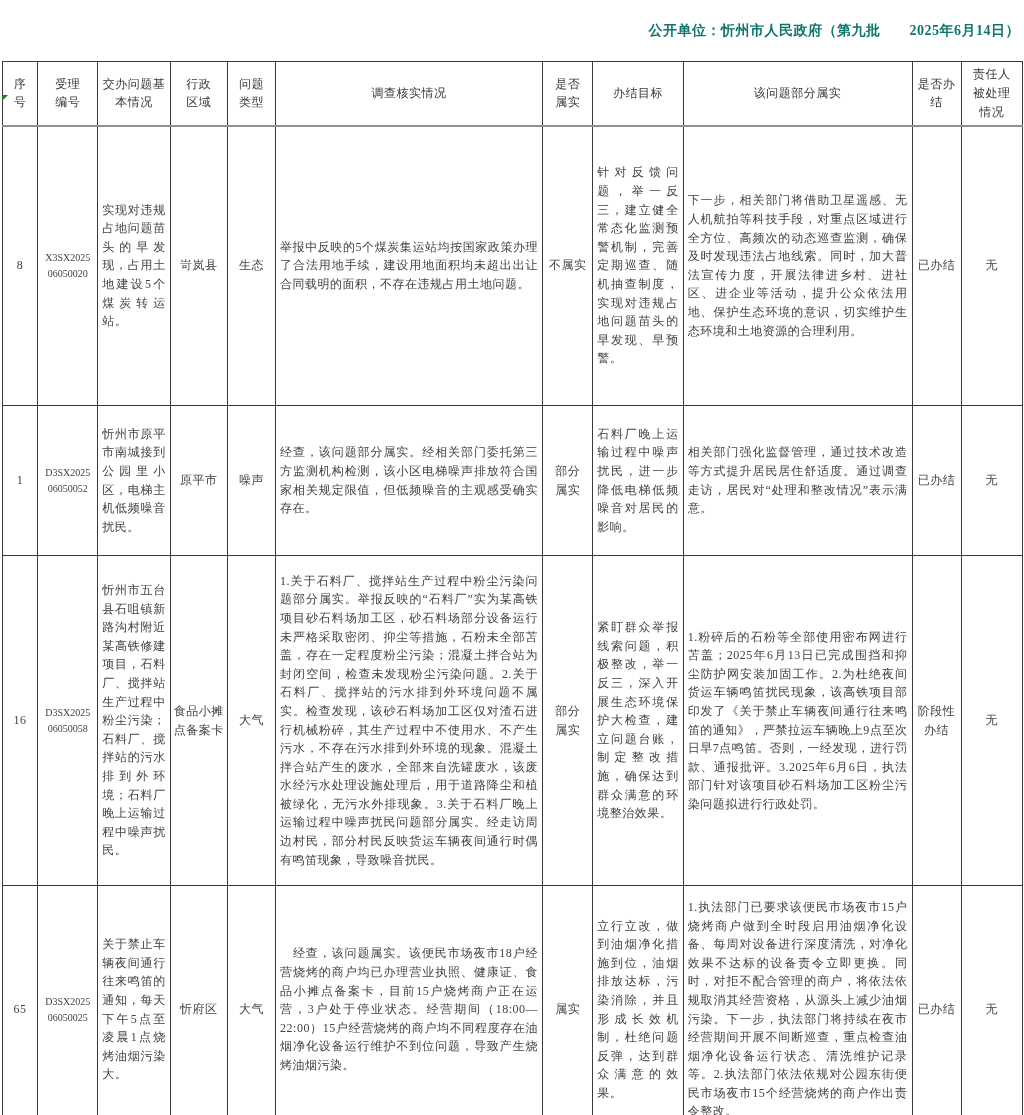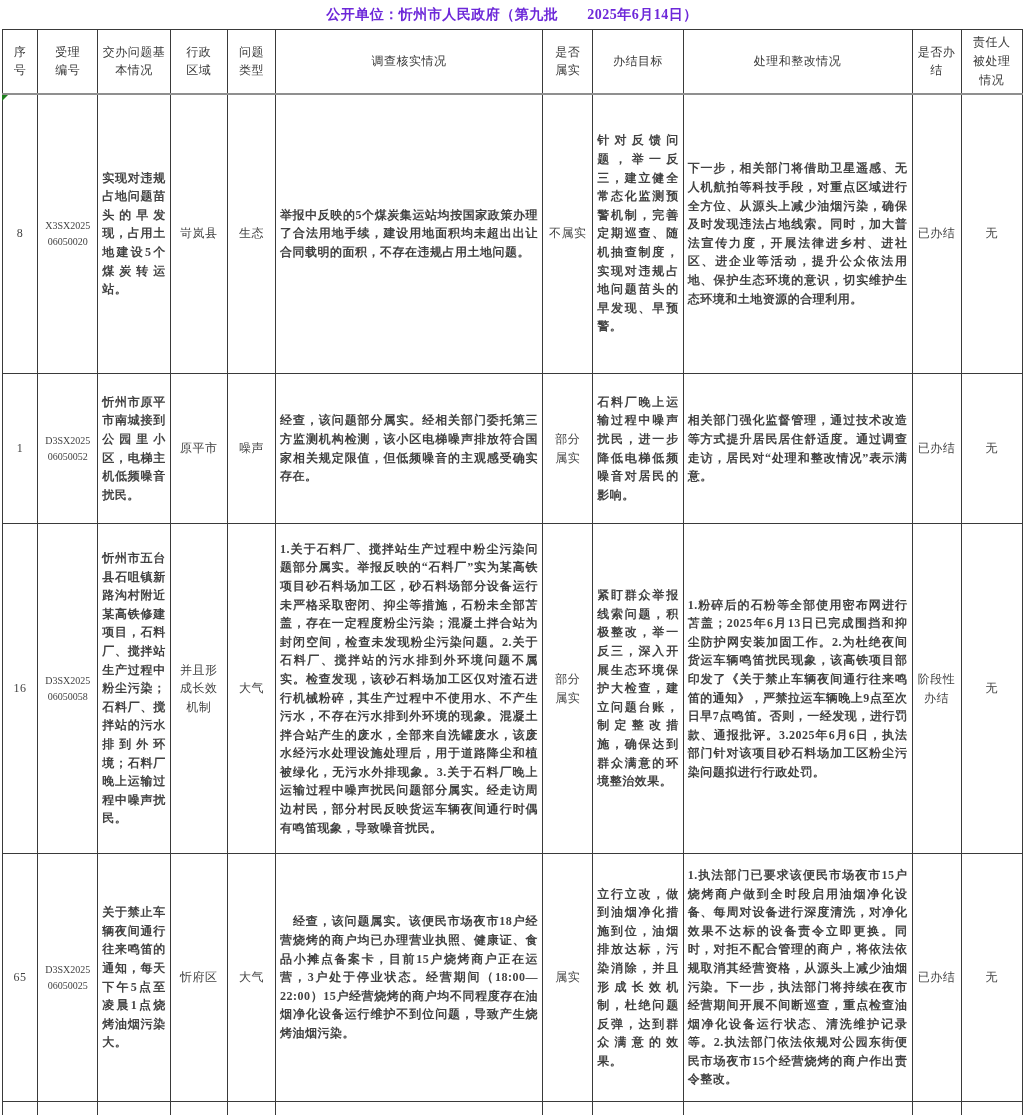--- a/index.html
+++ b/index.html
@@ -2,37 +2,37 @@
 <html><head>
 <meta charset="utf-8">
 <style>
   html,body{margin:0;padding:0;}
   body{
     width:1024px;height:1115px;overflow:hidden;background:#ffffff;
     font-family:"Liberation Serif","DejaVu Serif",serif;
     color:#3f3f3f;position:relative;
   }
   .titlebar{
-    height:29px;display:flex;justify-content:center;align-items:center;
-    padding:0 4px;font-size:14px;font-weight:bold;color:#6d28d9;letter-spacing:0.5px;
+    height:29px;display:flex;justify-content:flex-end;align-items:center;
+    padding:16px 4px;font-size:14px;font-weight:bold;color:#0f766e;letter-spacing:0.5px;
   }
   table.sheet{
     border-collapse:collapse;table-layout:fixed;width:1021px;margin-left:2px;
   }
   .sheet th,.sheet td{
     border:1px solid #3a3a3a;
     font-size:12px;line-height:1.55;letter-spacing:0.5px;
     padding:2px 4px;vertical-align:middle;text-align:center;
     color:#424242;white-space:pre-line;overflow:hidden;
   }
   .sheet th{font-weight:normal;color:#383838;}
   tr.header-row th{border-bottom:2px solid #8f8f8f;}
-  td.long{text-align:justify;text-justify:inter-ideograph;font-weight:bold;}
+  td.long{text-align:justify;text-justify:inter-ideograph;}
   td.case-no{font-size:10px;letter-spacing:0;padding:0;font-family:Liberation Serif, serif;}
-  td.region{padding:0 6px;}
+  td.region{padding:0 0;}
   .flag{
     position:absolute;left:2px;top:95px;width:0;height:0;
     border-top:6px solid #1e7e1e;border-right:6px solid transparent;
   }
 </style>
 </head>
 <body>
 
 <div class="titlebar">
   <span>公开单位：忻州市人民政府</span>
@@ -64,39 +64,39 @@
     <th>交办问题基
 本情况</th>
     <th>行政
 区域</th>
     <th>问题
 类型</th>
     <th>调查核实情况</th>
     <th>是否
 属实</th>
     <th>办结目标</th>
-    <th>处理和整改情况</th>
+    <th>该问题部分属实</th>
     <th>是否办
 结</th>
     <th>责任人
 被处理
 情况</th>
   </tr>
 
   <tr style="height:280px">
     <td>8</td>
     <td class="case-no">X3SX2025
 06050020</td>
     <td class="long">实现对违规占地问题苗头的早发现，占用土地建设5个煤炭转运站。</td>
     <td class="region">岢岚县</td>
     <td>生态</td>
     <td class="long">举报中反映的5个煤炭集运站均按国家政策办理了合法用地手续，建设用地面积均未超出出让合同载明的面积，不存在违规占用土地问题。</td>
     <td>不属实</td>
     <td class="long">针对反馈问题，举一反三，建立健全常态化监测预警机制，完善定期巡查、随机抽查制度，实现对违规占地问题苗头的早发现、早预警。</td>
-    <td class="long">下一步，相关部门将借助卫星遥感、无人机航拍等科技手段，对重点区域进行全方位、从源头上减少油烟污染，确保及时发现违法占地线索。同时，加大普法宣传力度，开展法律进乡村、进社区、进企业等活动，提升公众依法用地、保护生态环境的意识，切实维护生态环境和土地资源的合理利用。</td>
+    <td class="long">下一步，相关部门将借助卫星遥感、无人机航拍等科技手段，对重点区域进行全方位、高频次的动态巡查监测，确保及时发现违法占地线索。同时，加大普法宣传力度，开展法律进乡村、进社区、进企业等活动，提升公众依法用地、保护生态环境的意识，切实维护生态环境和土地资源的合理利用。</td>
     <td>已办结</td>
     <td>无</td>
   </tr>
 
   <tr style="height:150px">
     <td>1</td>
     <td class="case-no">D3SX2025
 06050052</td>
     <td class="long">忻州市原平市南城接到公园里小区，电梯主机低频噪音扰民。</td>
     <td class="region">原平市</td>
@@ -108,21 +108,21 @@
     <td class="long">相关部门强化监督管理，通过技术改造等方式提升居民居住舒适度。通过调查走访，居民对“处理和整改情况”表示满意。</td>
     <td>已办结</td>
     <td>无</td>
   </tr>
 
   <tr style="height:330px">
     <td>16</td>
     <td class="case-no">D3SX2025
 06050058</td>
     <td class="long">忻州市五台县石咀镇新路沟村附近某高铁修建项目，石料厂、搅拌站生产过程中粉尘污染；石料厂、搅拌站的污水排到外环境；石料厂晚上运输过程中噪声扰民。</td>
-    <td class="region">并且形成长效机制</td>
+    <td class="region">食品小摊点备案卡</td>
     <td>大气</td>
     <td class="long">1.关于石料厂、搅拌站生产过程中粉尘污染问题部分属实。举报反映的“石料厂”实为某高铁项目砂石料场加工区，砂石料场部分设备运行未严格采取密闭、抑尘等措施，石粉未全部苫盖，存在一定程度粉尘污染；混凝土拌合站为封闭空间，检查未发现粉尘污染问题。2.关于石料厂、搅拌站的污水排到外环境问题不属实。检查发现，该砂石料场加工区仅对渣石进行机械粉碎，其生产过程中不使用水、不产生污水，不存在污水排到外环境的现象。混凝土拌合站产生的废水，全部来自洗罐废水，该废水经污水处理设施处理后，用于道路降尘和植被绿化，无污水外排现象。3.关于石料厂晚上运输过程中噪声扰民问题部分属实。经走访周边村民，部分村民反映货运车辆夜间通行时偶有鸣笛现象，导致噪音扰民。</td>
     <td>部分
 属实</td>
     <td class="long">紧盯群众举报线索问题，积极整改，举一反三，深入开展生态环境保护大检查，建立问题台账，制定整改措施，确保达到群众满意的环境整治效果。</td>
     <td class="long">1.粉碎后的石粉等全部使用密布网进行苫盖；2025年6月13日已完成围挡和抑尘防护网安装加固工作。2.为杜绝夜间货运车辆鸣笛扰民现象，该高铁项目部印发了《关于禁止车辆夜间通行往来鸣笛的通知》，严禁拉运车辆晚上9点至次日早7点鸣笛。否则，一经发现，进行罚款、通报批评。3.2025年6月6日，执法部门针对该项目砂石料场加工区粉尘污染问题拟进行行政处罚。</td>
     <td>阶段性
 办结</td>
     <td>无</td>
   </tr>

